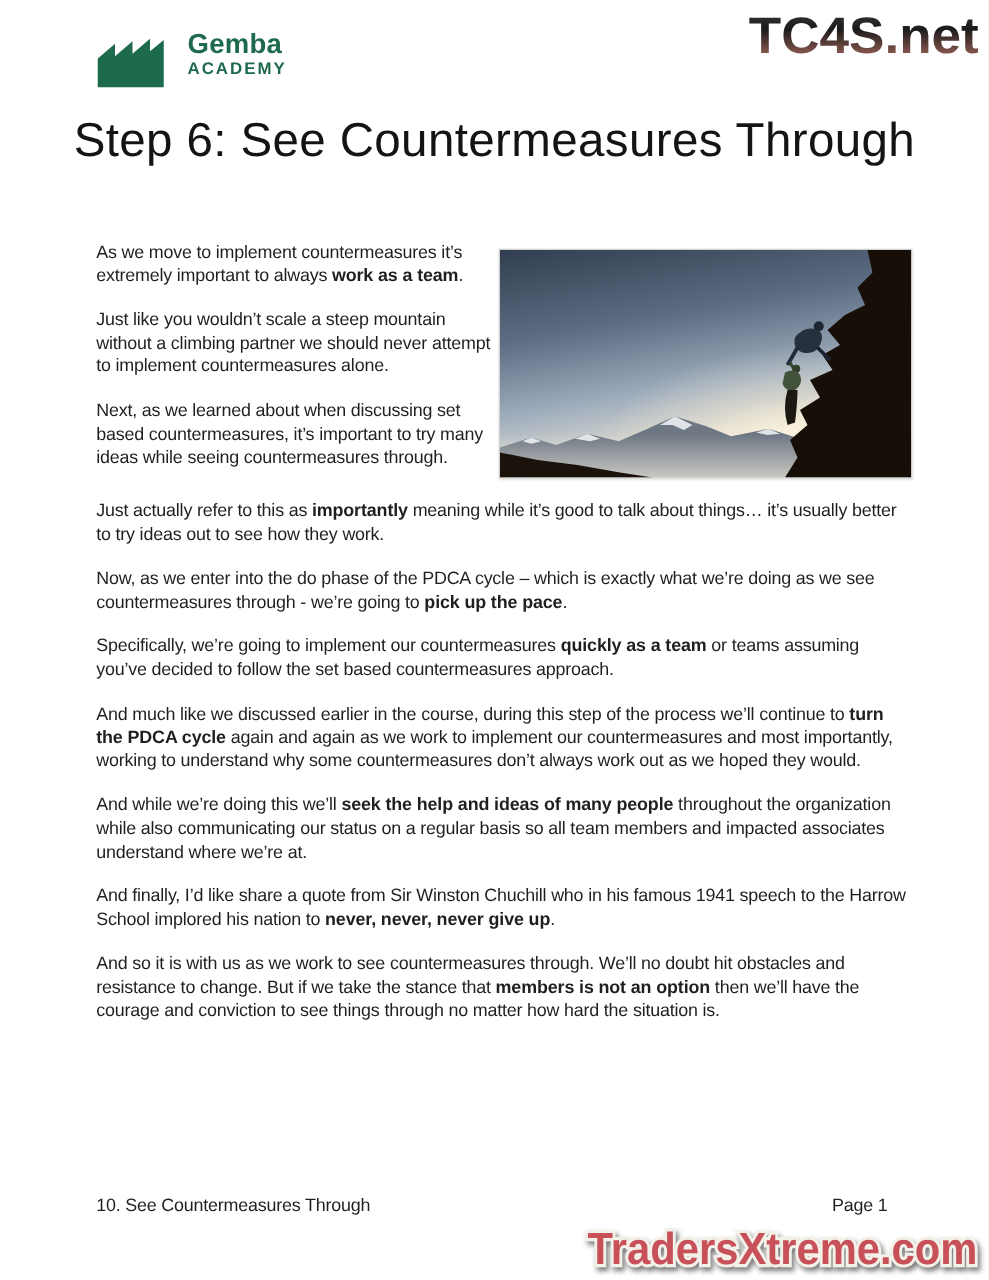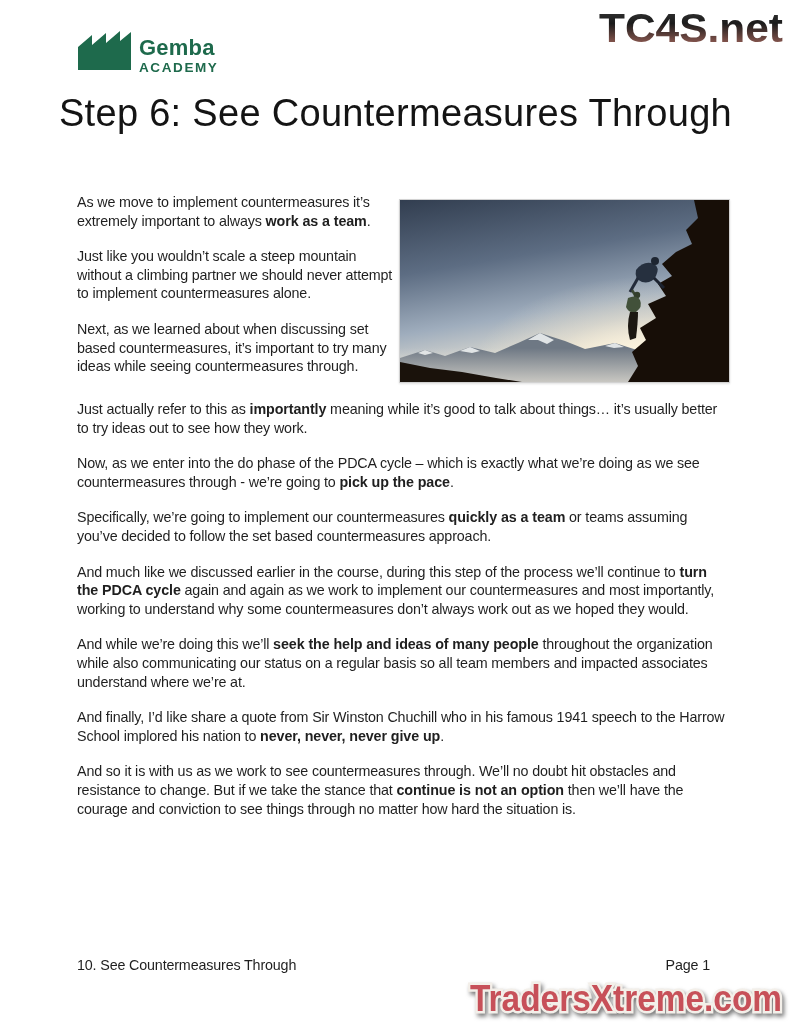--- a/index.html
+++ b/index.html
@@ -1,21 +1,21 @@
 <!DOCTYPE html>
 <html><head>
 <meta charset="utf-8">
 <style>
   html,body{margin:0;padding:0;background:#e9e9e9;}
   .page{
     position:relative;width:791px;height:1024px;margin:0 auto;background:#ffffff;
     font-family:"Liberation Sans",sans-serif;color:#1f1f1f;overflow:hidden;
   }
   
-  .logo{position:absolute;left:78px;top:24px;display:flex;align-items:flex-end;gap:7px;}
+  .logo{position:absolute;left:78px;top:24px;display:flex;align-items:flex-start;gap:18px;}
   .logo-text{display:flex;flex-direction:column;line-height:1;}
   .logo-name{font-size:22px;font-weight:bold;letter-spacing:.2px;}
   .logo-subname{font-size:13.5px;font-weight:bold;letter-spacing:1.6px;margin-top:2px;}
   .wm-tc4s{position:absolute;right:2px;top:0px;filter:drop-shadow(0 0 1.5px rgba(255,255,255,.9));text-align:center;}
   
   .title{position:absolute;left:0;top:92px;width:100%;text-align:center;
          font-size:38px;font-weight:400;color:#141414;letter-spacing:.3px;}
   .section-heading{position:absolute;left:77px;top:153px;font-size:19px;font-weight:bold;}
   
   .content{position:absolute;left:77px;top:193px;width:648px;font-size:14.3px;line-height:18.6px;letter-spacing:-0.15px;}
@@ -118,21 +118,21 @@
         </svg>
       </div>
     </div>
 
     <p><span>Just actually refer to this as </span><b>importantly</b><span> meaning while it’s good to talk about things… it’s usually better to try ideas out to see how they work.</span></p>
     <p><span>Now, as we enter into the do phase of the PDCA cycle – which is exactly what we’re doing as we see countermeasures through - we’re going to </span><b>pick up the pace</b><span>.</span></p>
     <p><span>Specifically, we’re going to implement our countermeasures </span><b>quickly as a team</b><span> or teams assuming you’ve decided to follow the set based countermeasures approach.</span></p>
     <p><span>And much like we discussed earlier in the course, during this step of the process we’ll continue to </span><b>turn the PDCA cycle</b><span> again and again as we work to implement our countermeasures and most importantly, working to understand why some countermeasures don’t always work out as we hoped they would.</span></p>
     <p><span>And while we’re doing this we’ll </span><b>seek the help and ideas of many people</b><span> throughout the organization while also communicating our status on a regular basis so all team members and impacted associates understand where we’re at.</span></p>
     <p><span>And finally, I’d like share a quote from Sir Winston Chuchill who in his famous 1941 speech to the Harrow School implored his nation to </span><b>never, never, never give up</b><span>.</span></p>
-    <p><span>And so it is with us as we work to see countermeasures through.  We’ll no doubt hit obstacles and resistance to change.  But if we take the stance that </span><b>continue is not an option</b><span> then we’ll have the courage and conviction to see things through no matter how hard the situation is.</span></p>
+    <p><span>And so it is with us as we work to see countermeasures through.  We’ll no doubt hit obstacles and resistance to change.  But if we take the stance that </span><b>members is not an option</b><span> then we’ll have the courage and conviction to see things through no matter how hard the situation is.</span></p>
   </div>
 
 
   <div class="footer-left">10. See Countermeasures Through</div>
   <div class="footer-page">Page 1</div>
 
   <div class="wm-traders">
     <svg width="330" height="50" viewBox="0 0 330 50">
       <text x="165" y="37" text-anchor="middle" font-family="Liberation Sans, sans-serif" font-size="36" font-weight="bold" stroke="#f3efe9" stroke-width="5" paint-order="stroke" textLength="312" lengthAdjust="spacingAndGlyphs" fill="#c75059">TradersXtreme.com</text>
     </svg>

